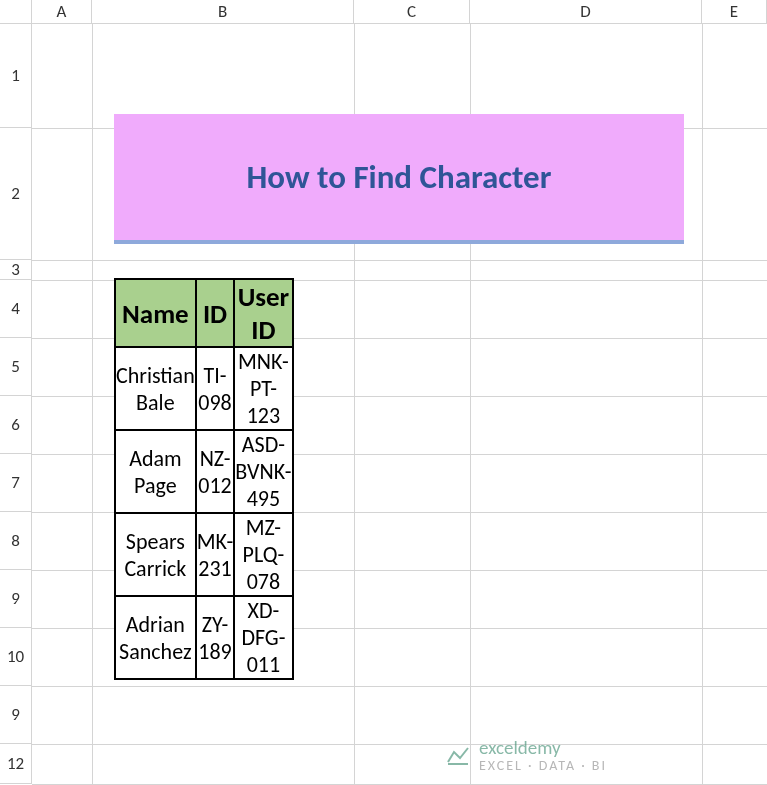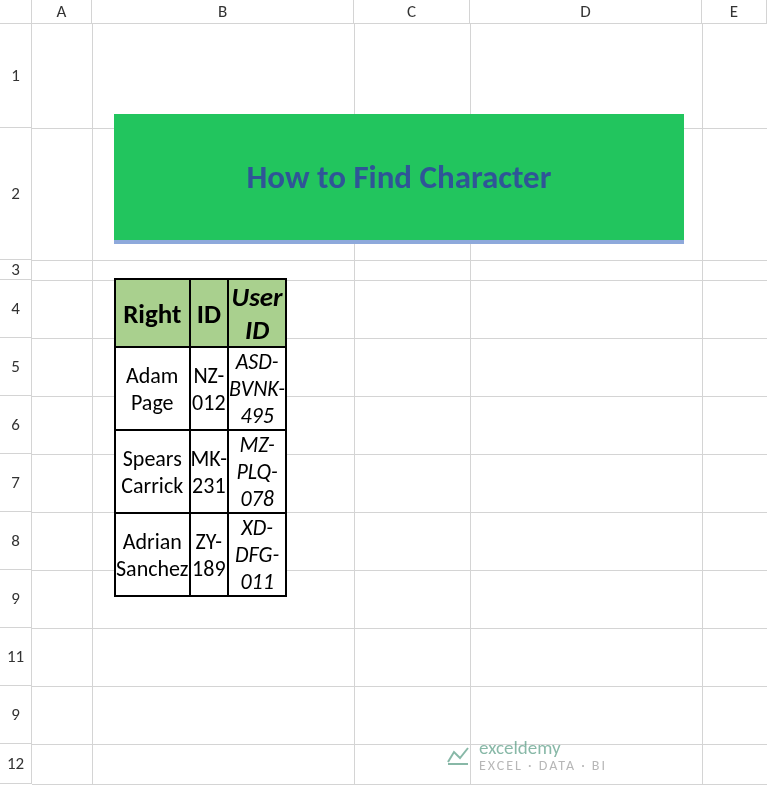--- a/index.html
+++ b/index.html
@@ -92,21 +92,21 @@
       position: absolute;
       top: 24px;
       left: 32px;
     }
     .title-box {
       position: absolute;
       top: 90px;
       left: 82px;
       width: 570px;
       height: 130px;
-      background: #22c55e;
+      background: #f0abfc;
       border-bottom: 4px solid #8ea9db;
       display: flex;
       flex-direction: column;
       align-items: center;
       justify-content: center;
       font-size: 33px;
       font-weight: bold;
       color: #2f5597;
       line-height: 1.35;
       text-align: center;
@@ -129,21 +129,21 @@
     .data-table td {
       border: 2px solid #000;
       font-size: 22px;
       color: #000;
       text-align: center;
       height: 58px;
       background: #fff;
     }
     .col-name { width: 230px; }
     .col-id { width: 110px; }
-    .col-userid { width: 230px; font-style: italic; }
+    .col-userid { width: 230px; }
     .watermark {
       position: absolute;
       bottom: 12px;
       right: 160px;
       display: flex;
       align-items: center;
       gap: 6px;
       opacity: 0.6;
     }
     .watermark-icon {
@@ -186,21 +186,21 @@
   <div class="row-headers" id="row-headers">
       <div class="row-header" style="height: 104px;">1</div>
       <div class="row-header" style="height: 132px;">2</div>
       <div class="row-header" style="height: 20px;">3</div>
       <div class="row-header" style="height: 58px;">4</div>
       <div class="row-header" style="height: 58px;">5</div>
       <div class="row-header" style="height: 58px;">6</div>
       <div class="row-header" style="height: 58px;">7</div>
       <div class="row-header" style="height: 58px;">8</div>
       <div class="row-header" style="height: 58px;">9</div>
-      <div class="row-header" style="height: 58px;">11</div>
+      <div class="row-header" style="height: 58px;">10</div>
       <div class="row-header" style="height: 58px;">9</div>
       <div class="row-header" style="height: 40px;">12</div>
     </div>
   <div class="grid-lines" id="grid-lines">
       <div class="gridline-v" style="left: 60px;"></div>
       <div class="gridline-v" style="left: 322px;"></div>
       <div class="gridline-v" style="left: 438px;"></div>
       <div class="gridline-v" style="left: 670px;"></div>
       <div class="gridline-h" style="top: 104px;"></div>
       <div class="gridline-h" style="top: 236px;"></div>
@@ -218,26 +218,31 @@
 </div>
 
 <div class="content-area">
   <div class="title-box">
     <div>How to Find Character</div>
   </div>
 
   <table class="data-table">
     <thead>
       <tr>
-        <th class="col-name">Right</th>
+        <th class="col-name">Name</th>
         <th class="col-id">ID</th>
         <th class="col-userid">User ID</th>
       </tr>
     </thead>
     <tbody id="table-body">
+        <tr>
+          <td class="col-name">Christian Bale</td>
+          <td class="col-id">TI-098</td>
+          <td class="col-userid">MNK-PT-123</td>
+        </tr>
         <tr>
           <td class="col-name">Adam Page</td>
           <td class="col-id">NZ-012</td>
           <td class="col-userid">ASD-BVNK-495</td>
         </tr>
         <tr>
           <td class="col-name">Spears Carrick</td>
           <td class="col-id">MK-231</td>
           <td class="col-userid">MZ-PLQ-078</td>
         </tr>

